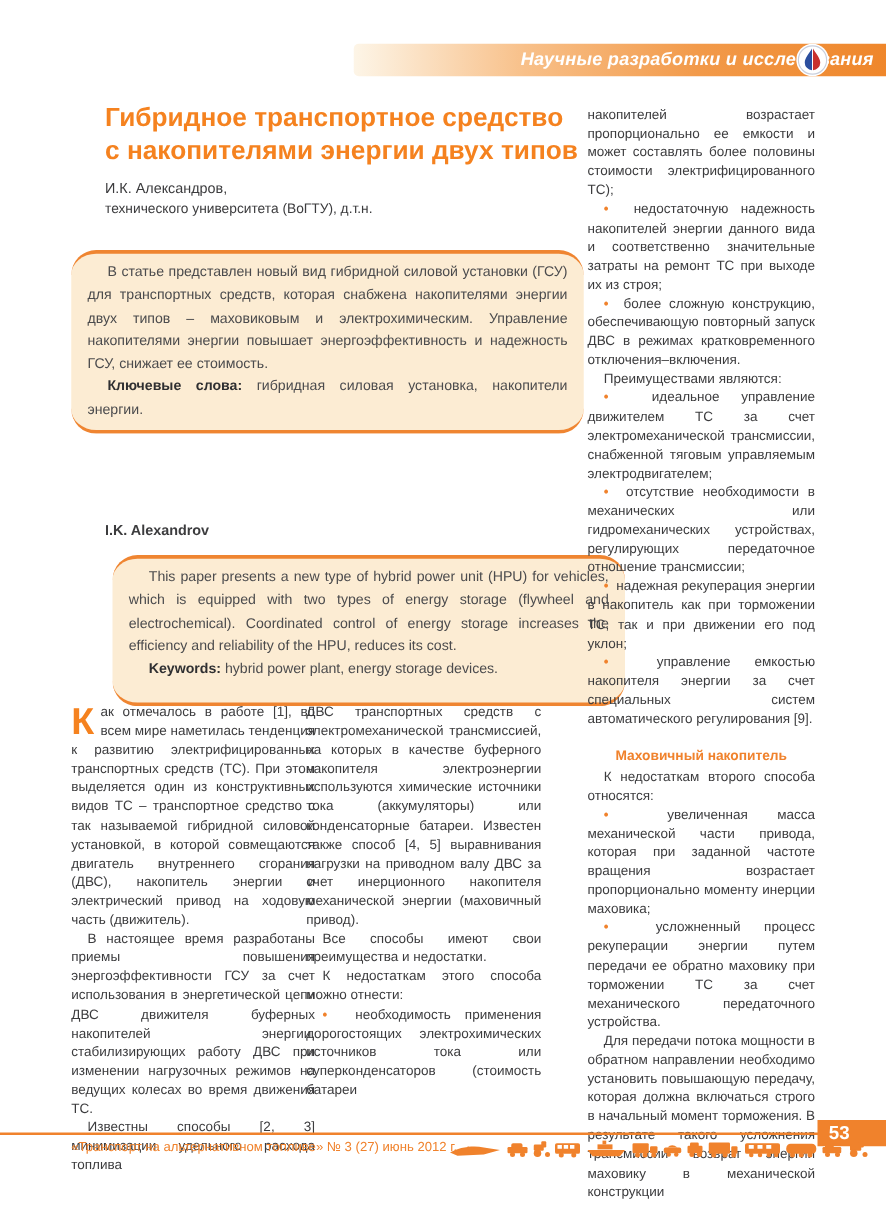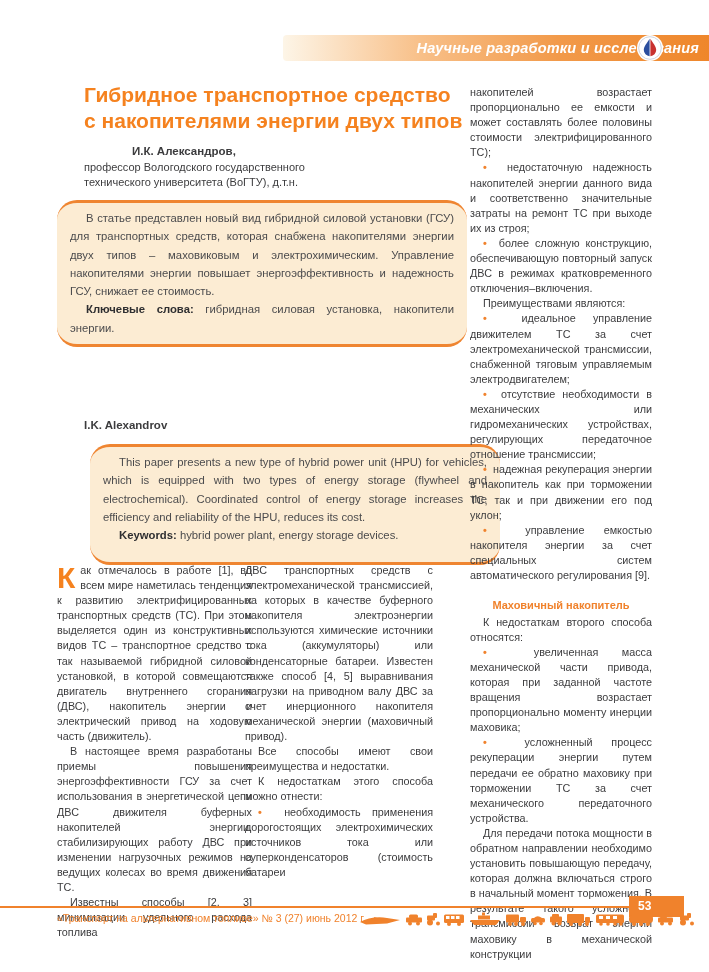--- a/index.html
+++ b/index.html
@@ -20,21 +20,21 @@
     position:absolute;left:283px;top:35px;width:458px;height:26px;border-radius:4px;
     background:linear-gradient(90deg,#fdf5e7 0%,#f8c089 30%,#f29a4a 60%,#ee8224 100%);
     display:flex;align-items:center;justify-content:flex-end;padding-right:42px;box-sizing:border-box;
   }
   .header-title{color:#fff;font-size:14.5px;font-weight:bold;font-style:italic;letter-spacing:.2px;white-space:nowrap;}
   .logo{position:absolute;left:637px;top:35px;width:26px;height:26px;}
   
   .ru-title{position:absolute;left:84px;top:82px;margin:0;font-size:21px;line-height:26px;font-weight:bold;color:var(--title-orange);}
   .authors{position:absolute;left:84px;font-size:11px;line-height:15.5px;color:var(--text);}
   .authors-ru{top:144px;}
-  .authors .name{font-weight:bold;font-size:11.5px;margin-left:48px;}
+  .authors .name{font-weight:normal;font-size:11.5px;}
   .en-title{position:absolute;left:84px;top:347px;margin:0;font-size:20px;line-height:25px;font-weight:bold;color:var(--title-orange);}
   .en-author{position:absolute;left:84px;top:419px;font-size:11.5px;font-weight:bold;}
   
   .abstract-box{
     position:absolute;left:57px;width:410px;box-sizing:border-box;background:var(--box-bg);
     border-top:3px solid var(--box-border);border-bottom:3px solid var(--box-border);
     padding:6px 13px 7px 13px;font-size:11.3px;line-height:18.3px;text-align:justify;color:var(--abs-text);border-radius:20px;
   }
   .box-ru{top:200px;min-height:136px;}
   .box-en{top:444px;min-height:121px;margin-left:33px;}
@@ -48,22 +48,22 @@
   .col p{margin:0;text-indent:13px;}
   .col p.cont{text-indent:0;}
   .col p.first{text-indent:0;}
   .dropcap{float:left;color:var(--title-orange);font-weight:bold;font-size:30px;line-height:27px;padding:1px 5px 0 0;}
   .col p.bullet::before{content:"\2022\a0\a0";color:var(--accent);font-weight:bold;}
   .col-heading{margin:7px 0 2px 0;font-size:11px;line-height:14.5px;font-weight:bold;color:var(--accent);text-align:center;text-indent:0;}
   .col3 .col-heading{margin-top:15px;}
   
   .footer-line{position:absolute;left:0;top:906px;width:655px;height:2px;background:var(--accent);}
   .page-badge{
-    position:absolute;left:629px;top:896px;width:55px;height:21px;box-sizing:border-box;
-    background:var(--accent);color:#fff;font-size:12px;font-weight:bold;line-height:21px;padding-left:9px;
+    position:absolute;left:654px;top:896px;width:55px;height:21px;box-sizing:border-box;
+    background:var(--accent);color:#fff;font-size:15px;font-weight:bold;line-height:21px;padding-left:9px;
   }
   .footer-journal{position:absolute;left:57px;top:912px;font-size:10.5px;color:var(--accent);}
   .vehicles{position:absolute;left:360px;top:909px;width:345px;height:22px;color:var(--accent);}
   .vehicles svg{display:block;width:345px;height:22px;}
 </style>
 </head>
 <body>
 
 <div class="page">
 
@@ -78,21 +78,20 @@
       <path d="M13.4 3.8 C15.8 8.2 19.2 11.2 19.2 15.1 A6.2 6.2 0 0 1 13.4 21.2 Z" fill="#c8312e"></path>
     </svg>
   </div>
 
   <h1 class="ru-title">
     <span>Гибридное транспортное средство</span><br>
     <span>с накопителями энергии двух типов</span>
   </h1>
   <div class="authors authors-ru">
     <div class="name">И.К. Александров,</div>
-    <div>профессор Вологодского государственного</div>
     <div>технического университета (ВоГТУ), д.т.н.</div>
   </div>
 
   <div class="abstract-box box-ru">
     <p>В статье представлен новый вид гибридной силовой установки (ГСУ) для транспортных средств, которая снабжена накопителями энергии двух типов – маховиковым и электрохимическим. Управление накопителями энергии повышает энергоэффективность и надежность ГСУ, снижает ее стоимость.</p>
     <p><b>Ключевые слова:</b><span> гибридная силовая установка, накопители энергии.</span></p>
   </div>
 
   <div class="en-author">I.K. Alexandrov</div>
 

